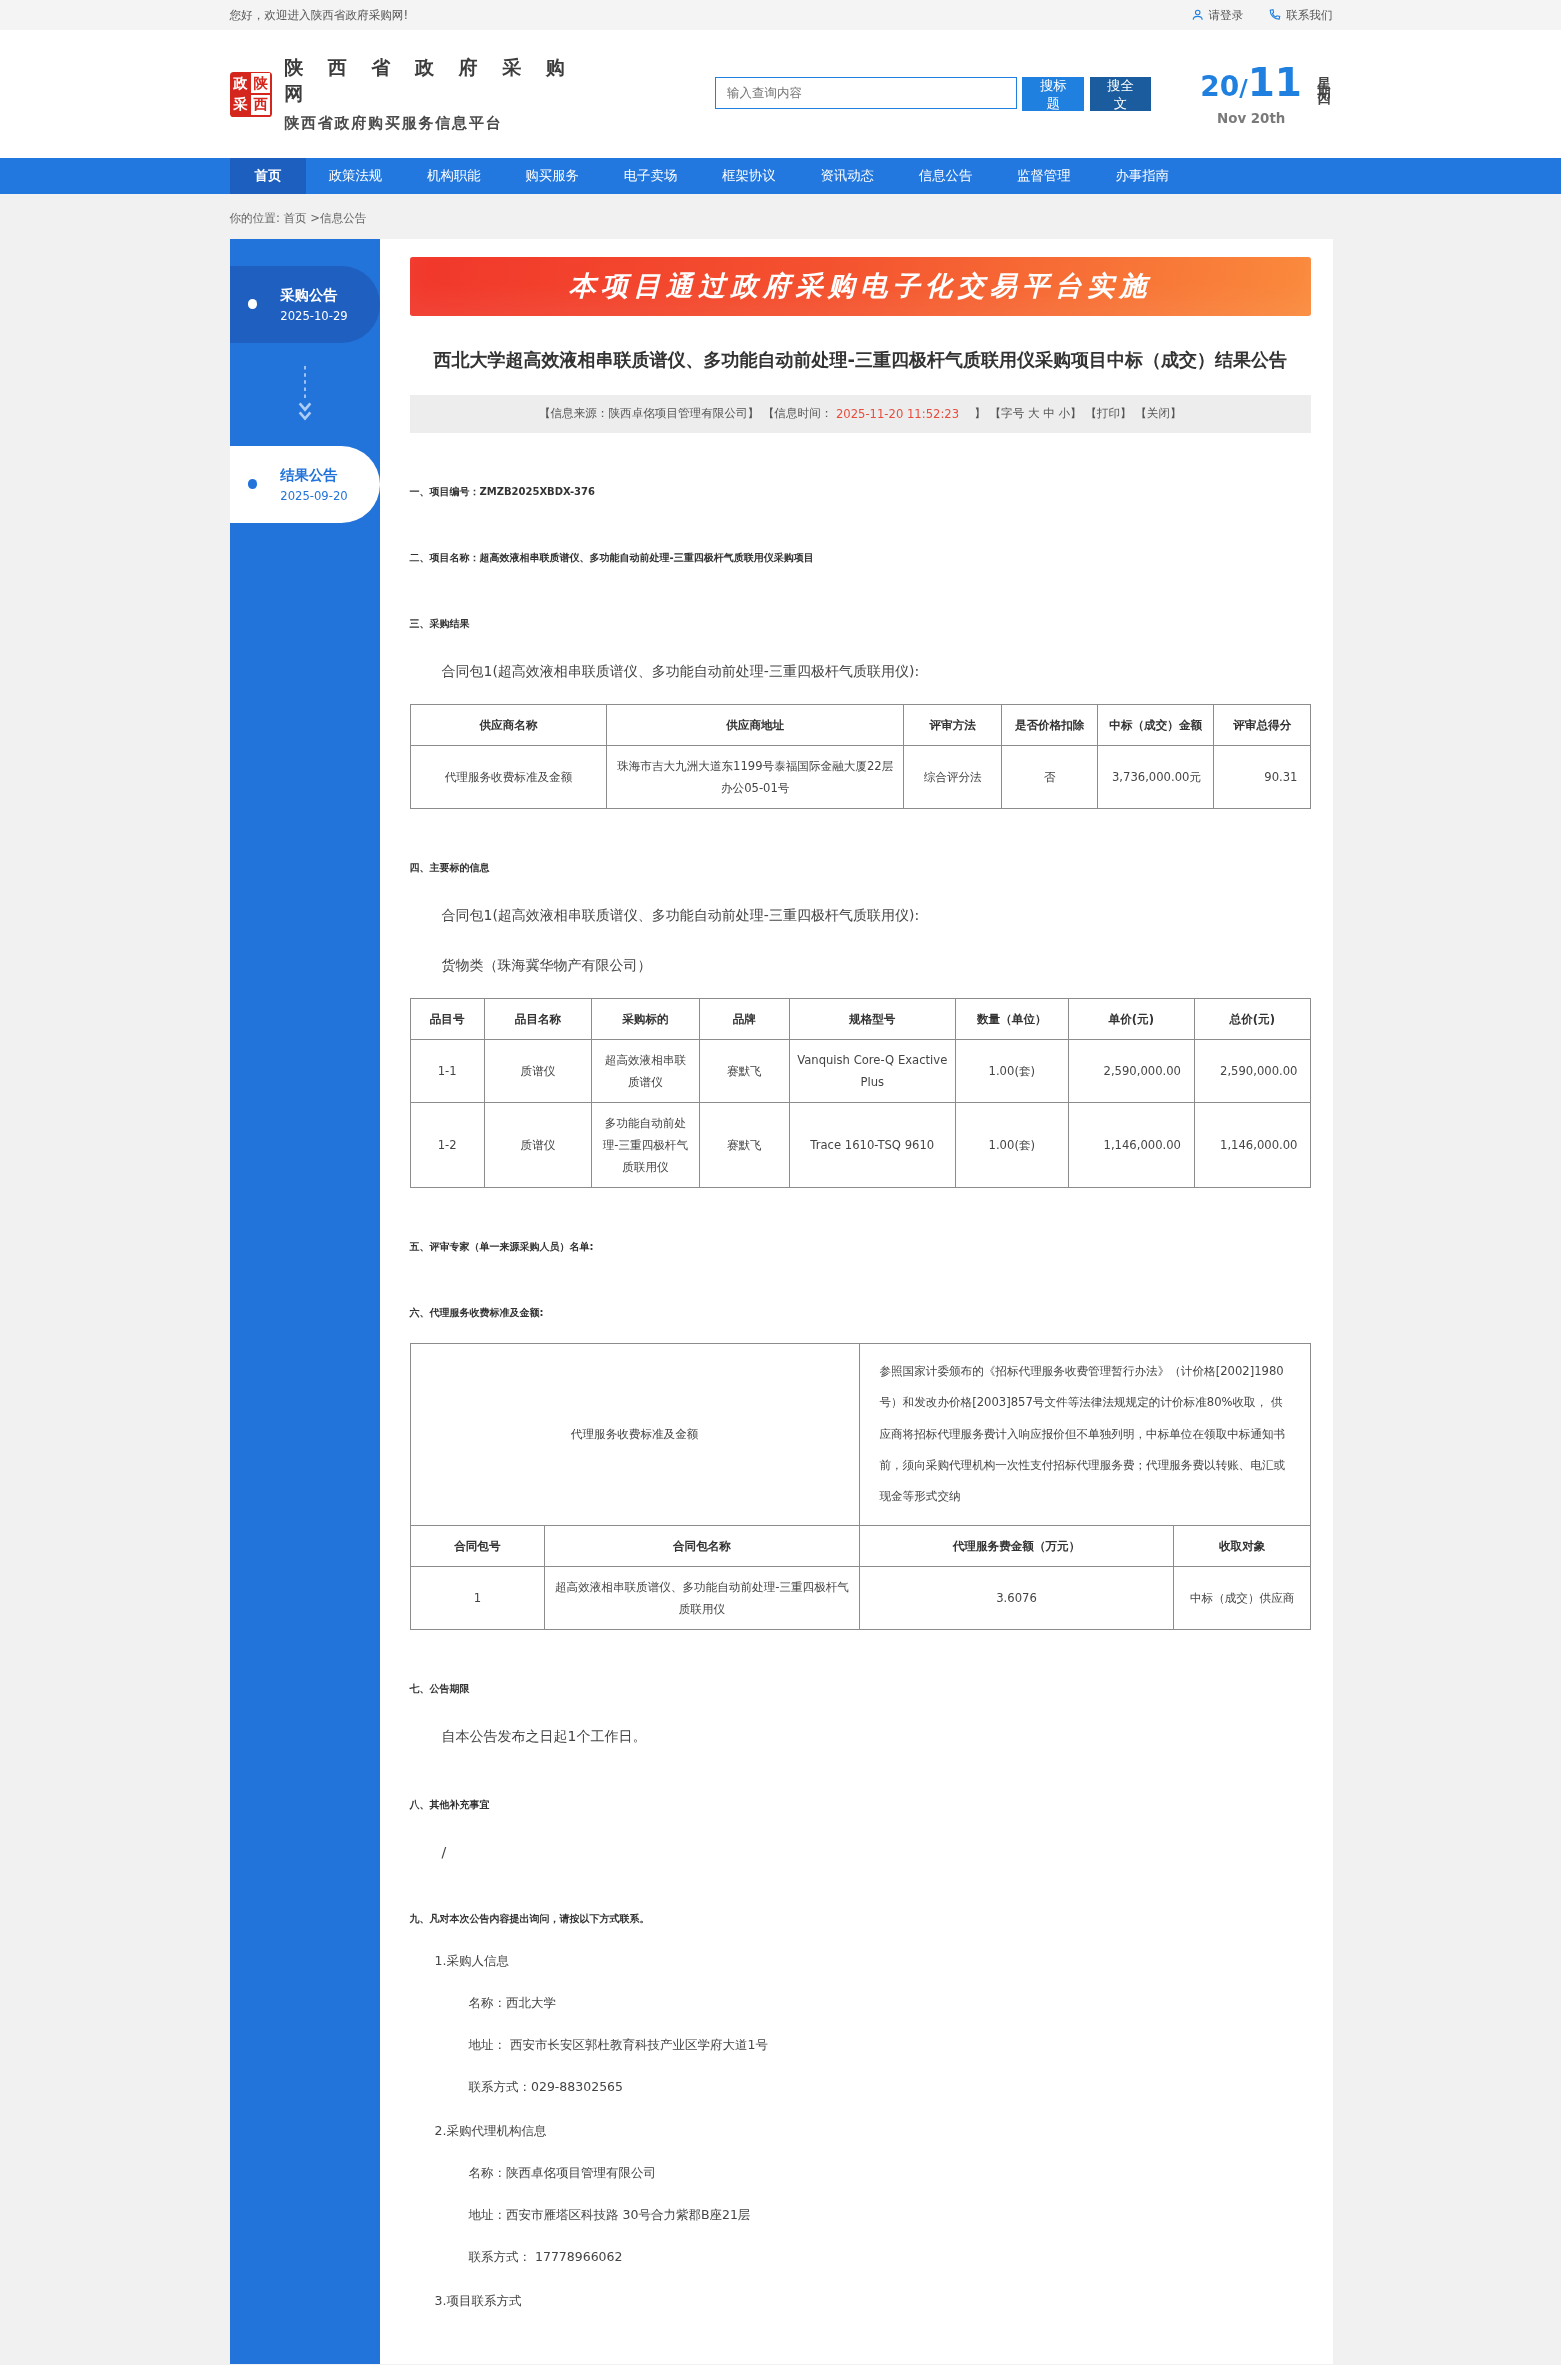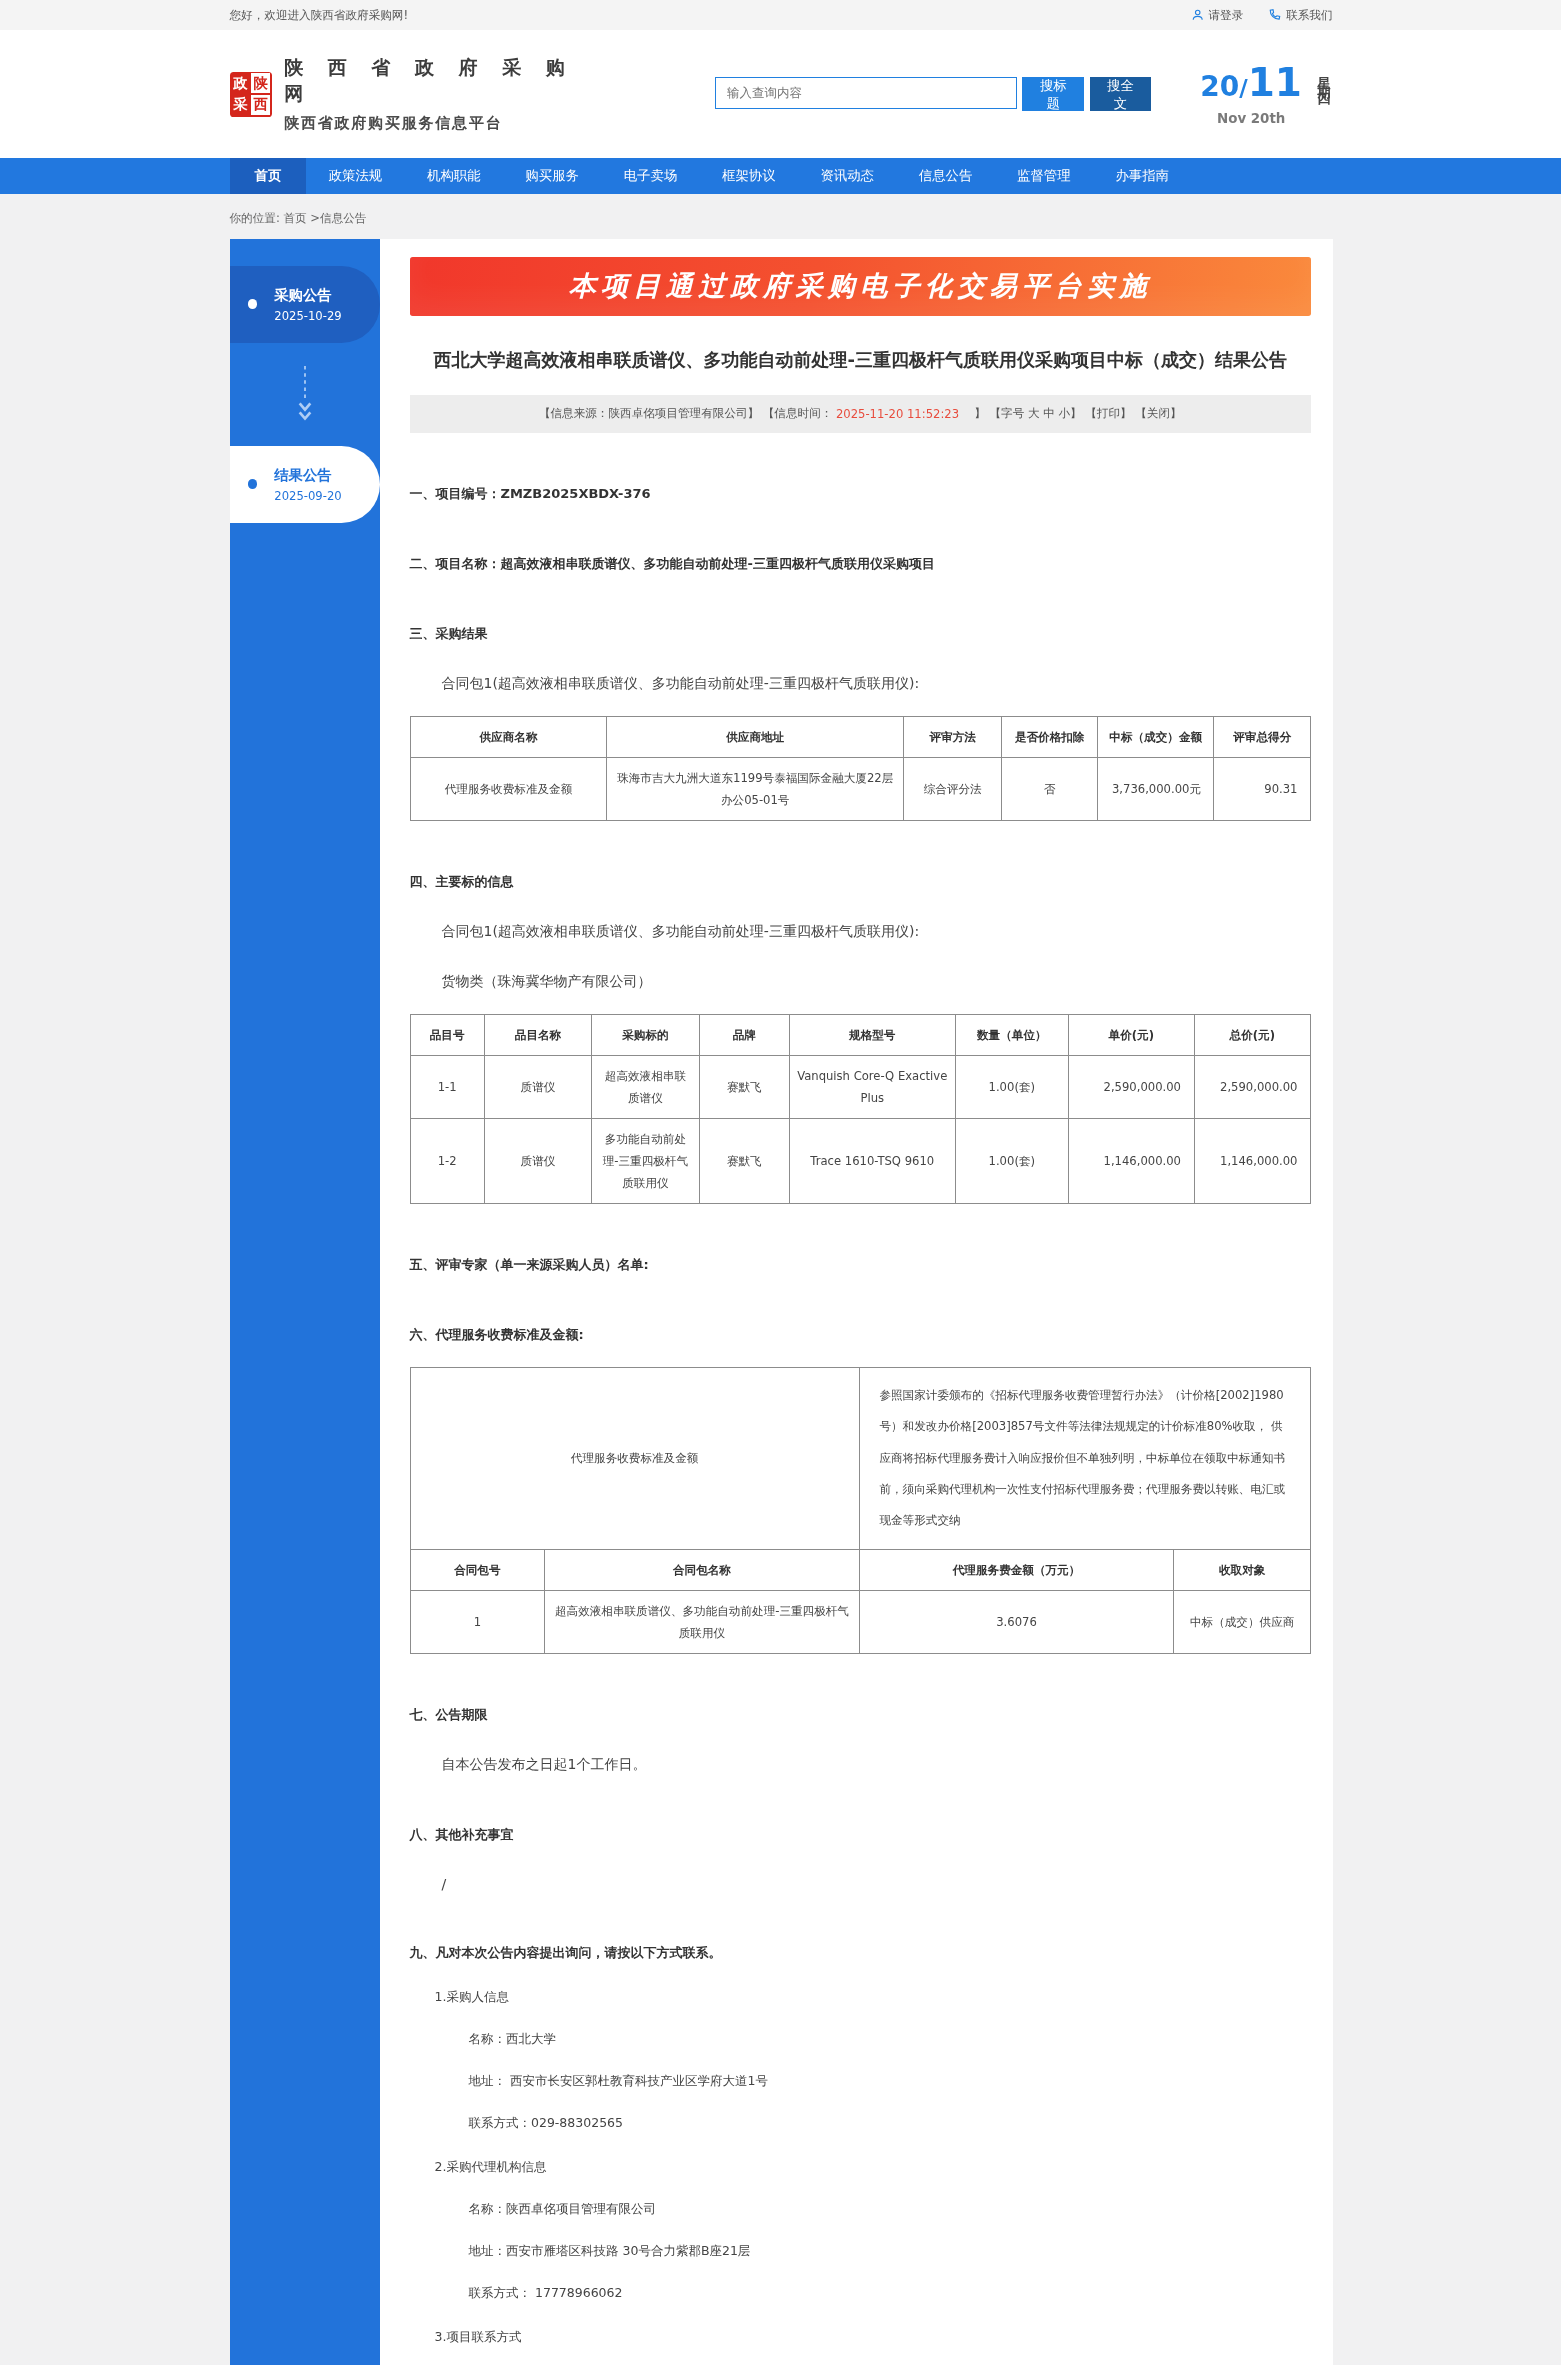--- a/index.html
+++ b/index.html
@@ -42,21 +42,21 @@
   .nav a{display:flex;align-items:center;padding:0 22.4px;color:#fff;font-size:13.4px;cursor:pointer;text-decoration:none;}
   .nav a.active{background:#1c5fbe;font-weight:bold;padding:0 25px;}
 
   
   .crumb{padding:17px 0 12.5px;font-size:11.6px;color:#666;}
   .crumb a{color:#666;text-decoration:none;cursor:pointer;}
 
   
   .layout{display:flex;align-items:stretch;}
   .sidebar{width:150px;background:#2273da;flex:0 0 150px;padding-top:27px;box-sizing:border-box;}
-  .sb-item{height:77px;border-radius:0 41px 41px 0;display:flex;align-items:center;gap:17px;padding-left:18px;cursor:pointer;}
+  .sb-item{height:77px;border-radius:0 41px 41px 0;display:flex;align-items:center;gap:23px;padding-left:18px;cursor:pointer;}
   .sb-item .dot{width:9.8px;height:9.8px;border-radius:50%;flex:0 0 9.8px;}
   .sb-item .lb{font-size:14.3px;font-weight:bold;line-height:1.5;}
   .sb-item .dt{font-size:11.6px;margin-top:2.7px;}
   .sb-prev{background:#1f5fc0;color:#fff;}
   .sb-prev .dot{background:#fff;}
   .sb-cur{background:#fff;color:#2273da;}
   .sb-cur .dot{background:#2273da;}
   .sb-arrow{display:flex;justify-content:center;padding:23px 0;}
 
   .main{flex:1;background:#fff;padding:18px 21.5px 54px 30px;box-sizing:border-box;}
@@ -64,21 +64,21 @@
   
   .banner{height:59px;border-radius:2.7px;display:flex;align-items:center;justify-content:center;
     background:linear-gradient(100deg,#f1372b 0%,#f4512f 45%,#fa8a3c 100%);
     color:#fff;font-size:27px;font-weight:bold;font-style:italic;letter-spacing:5.4px;
     box-shadow:inset 0 -16px 27px rgba(255,255,255,0.06);}
   .a-title{margin-top:32px;text-align:center;font-size:18px;font-weight:bold;color:#333;}
   .meta{margin-top:23px;background:#ededed;height:38px;display:flex;align-items:center;justify-content:center;font-size:11.6px;color:#555;gap:3.6px;text-align:center;}
   .meta .red{color:#e84c3d;}
   .meta .ctl{cursor:pointer;}
 
-  .sec{margin-top:52px;font-size:13px;font-weight:bold;color:#333;}
+  .sec{margin-top:52px;font-size:10px;font-weight:bold;color:#333;}
   .line{margin-top:32px;font-size:14px;color:#444;padding-left:32px;}
 
   table{border-collapse:collapse;width:100%;margin-top:23px;font-size:11.6px;color:#444;}
   th,td{border:0.9px solid #8c8c8c;text-align:center;padding:9px 7.2px;line-height:1.9;font-weight:normal;}
   th{font-weight:bold;color:#333;}
   td.num{text-align:right;padding-right:12.5px;}
   td.longtext{text-align:left;padding:12.5px 19.7px;line-height:2.7;}
 
   .contact-group{margin-top:27px;font-size:12.5px;color:#444;padding-left:25px;}
   .contact-line{margin-top:25px;font-size:12.5px;color:#444;padding-left:59px;}

